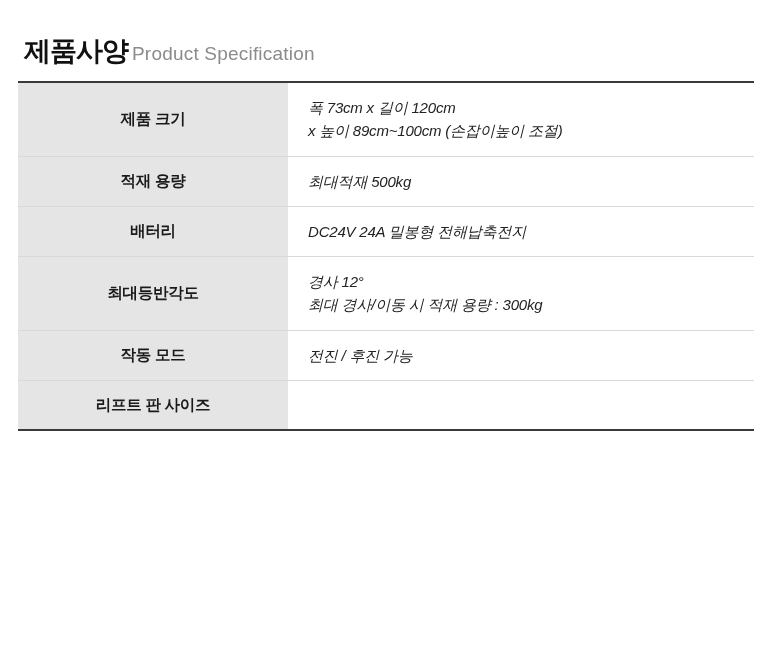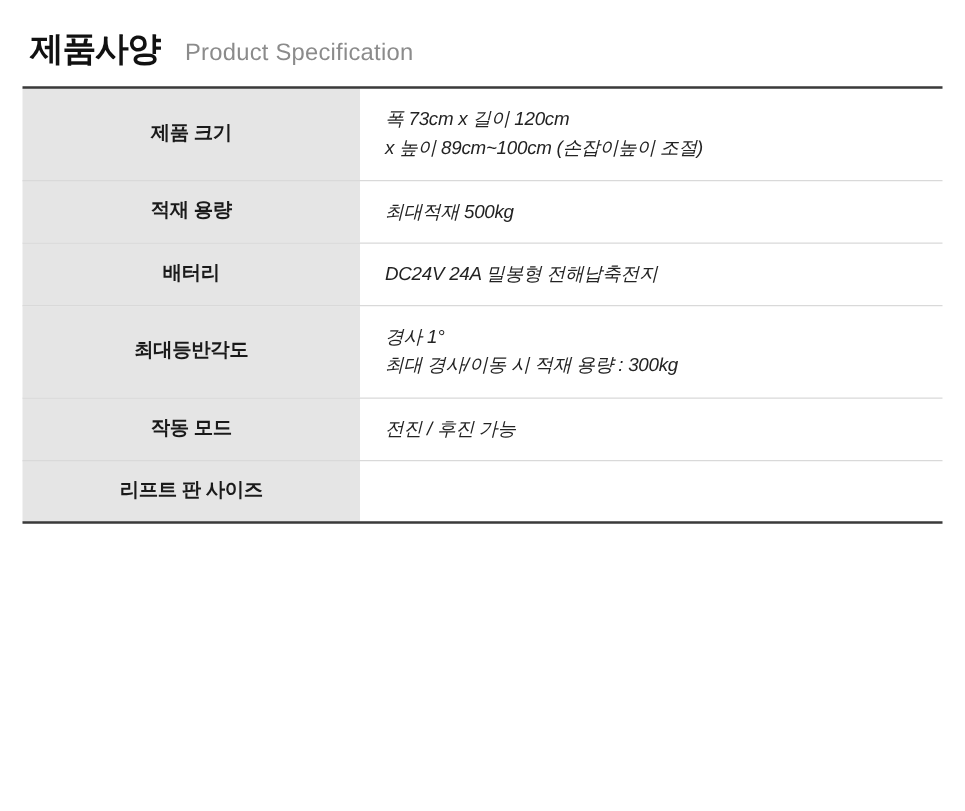--- a/index.html
+++ b/index.html
@@ -13,41 +13,41 @@
     background: #ffffff;
     font-family: "Liberation Sans", sans-serif;
     color: #1a1a1a;
     overflow: hidden;
   }
   .page {
     position: relative;
     width: 772px;
     height: 649px;
     box-sizing: border-box;
-    padding: 4px 18px;
+    padding: 16px 18px;
   }
   
   .spec-header {
     display: flex;
     align-items: baseline;
     padding: 22px 0 16px 6px;
   }
   .title-ko {
     font-size: 27px;
     font-weight: 700;
     letter-spacing: -1px;
     color: #111111;
     line-height: 1;
   }
   .title-en {
     font-size: 19px;
     font-weight: 400;
     color: #8b8b8b;
     letter-spacing: 0.2px;
-    margin-left: 20px;
+    margin-left: 4px;
     line-height: 1;
   }
   
   .spec-table {
     width: 736px;
     border-collapse: collapse;
     table-layout: fixed;
     border-top: 2px solid #3a3a3a;
     border-bottom: 2px solid #3a3a3a;
   }
@@ -114,21 +114,21 @@
         </tr>
         <tr>
           <td class="label-cell">배터리</td>
           <td class="value-cell">
             <span class="value-line">DC24V 24A 밀봉형 전해납축전지</span>
           </td>
         </tr>
         <tr>
           <td class="label-cell">최대등반각도</td>
           <td class="value-cell">
-            <span class="value-line">경사 1°</span>
+            <span class="value-line">경사 12°</span>
             <span class="value-line">최대 경사/이동 시 적재 용량 : 300kg</span>
           </td>
         </tr>
         <tr>
           <td class="label-cell">작동 모드</td>
           <td class="value-cell">
             <span class="value-line">전진 / 후진 가능</span>
           </td>
         </tr>
         <tr>

